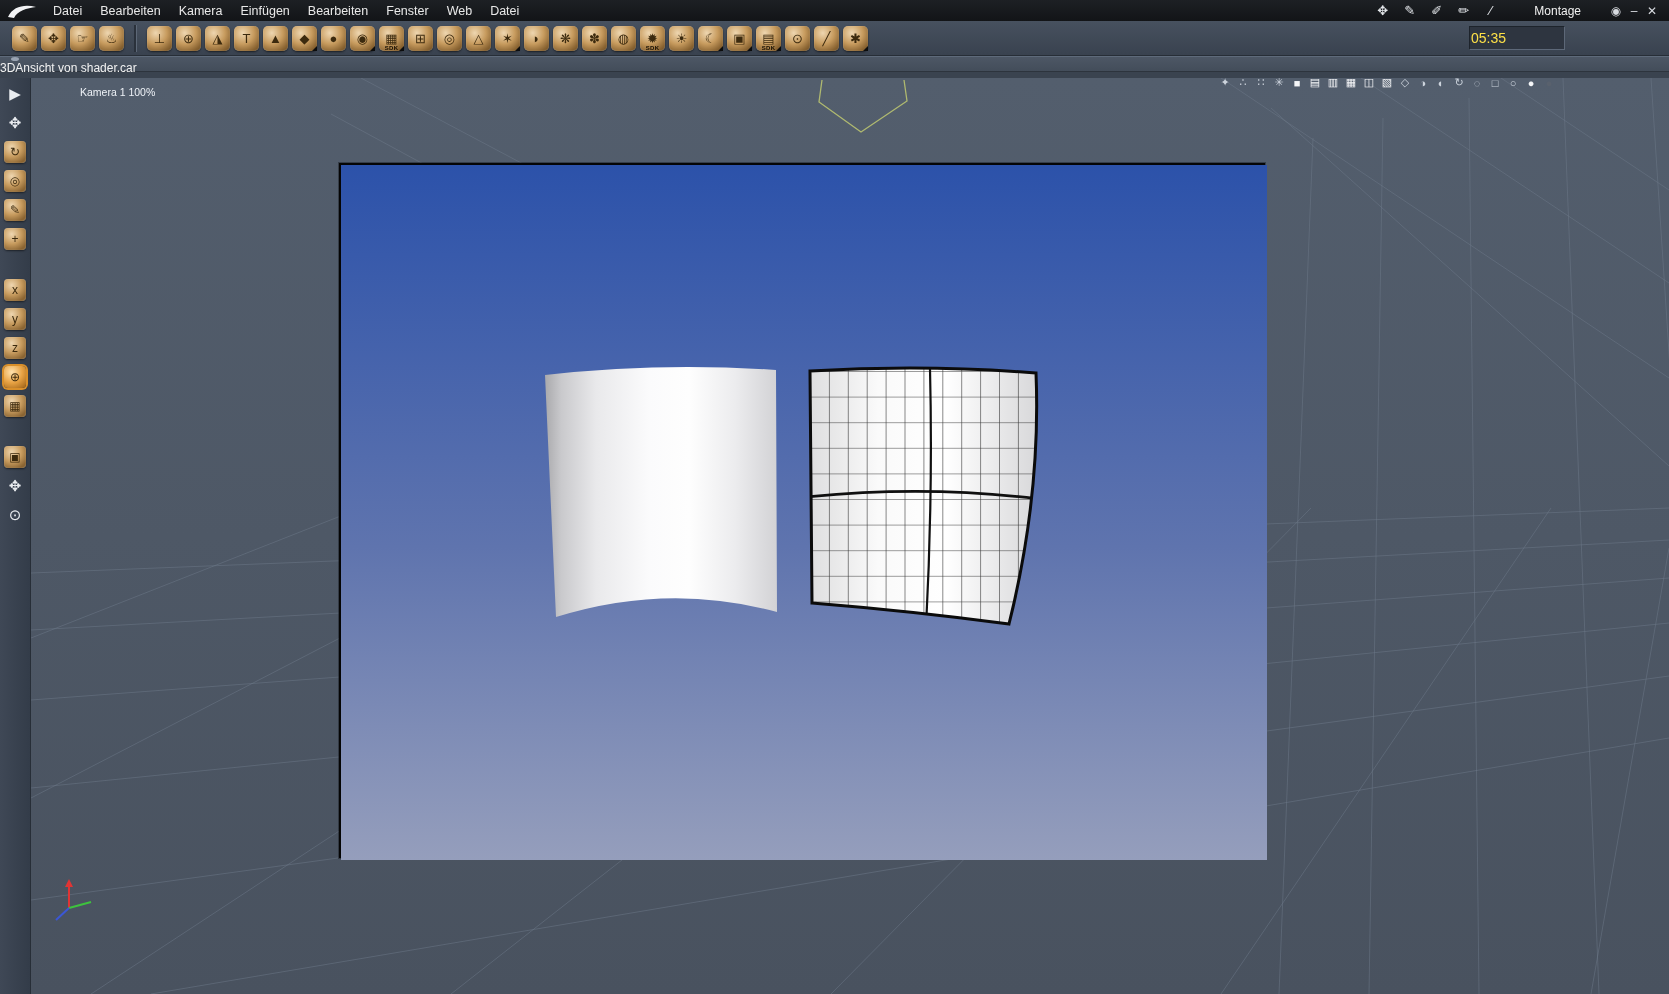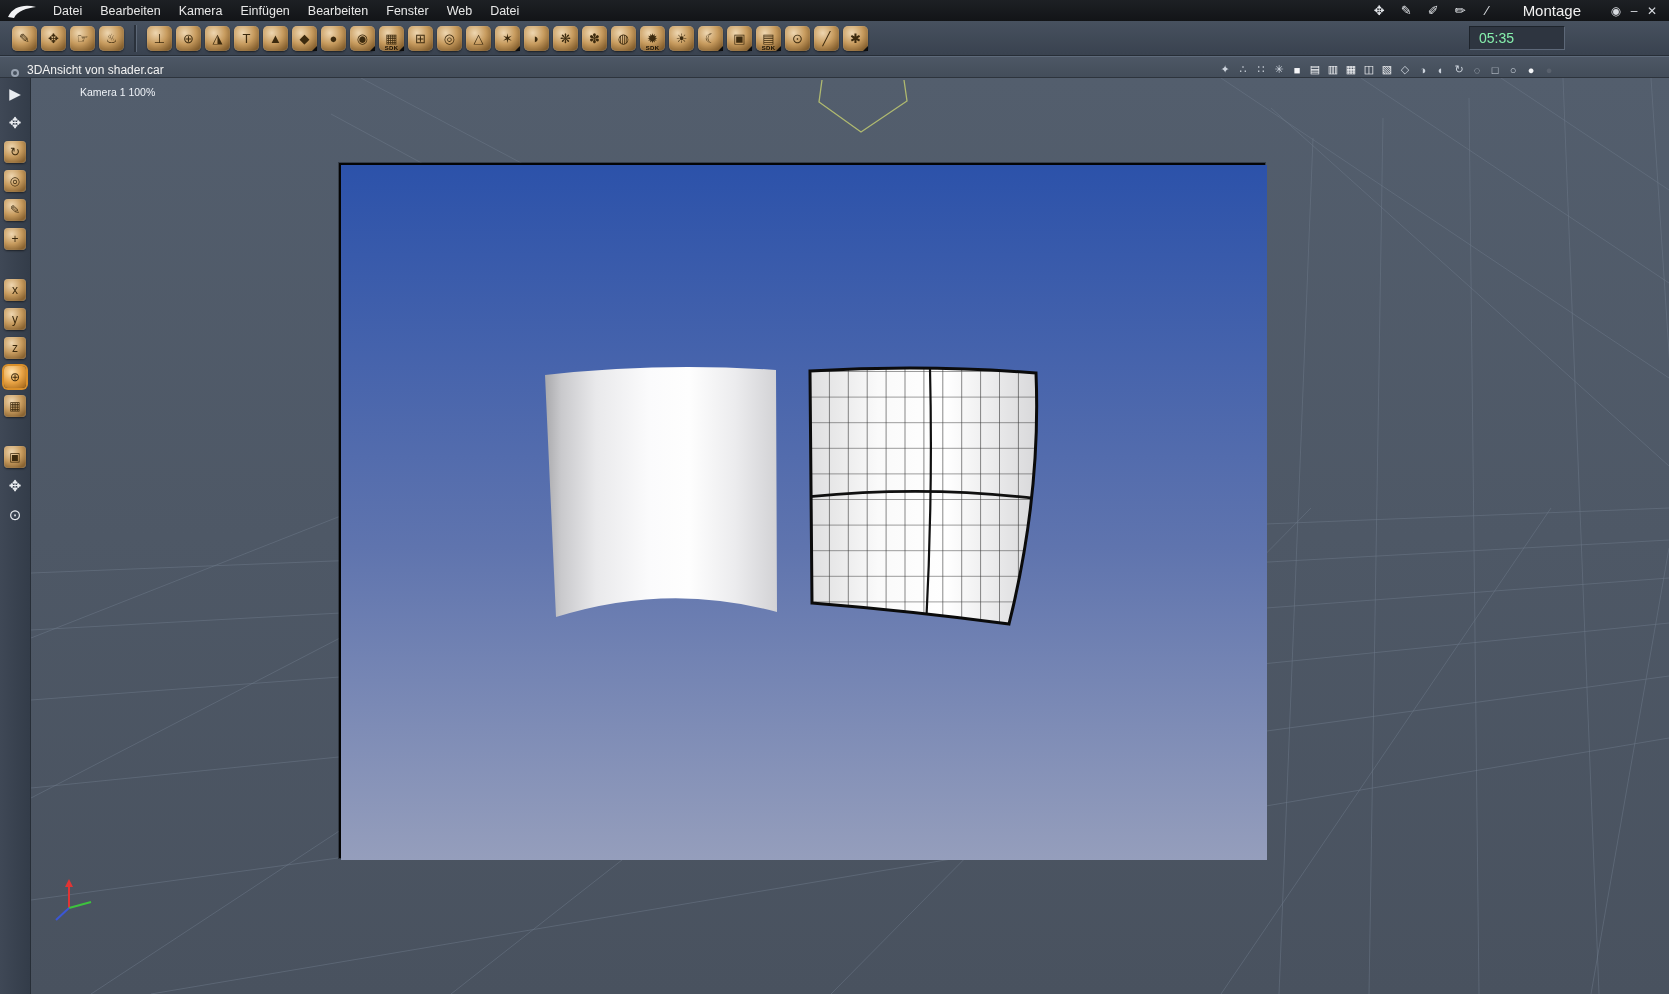--- a/index.html
+++ b/index.html
@@ -13,48 +13,48 @@
              background:linear-gradient(#1d2024,#121417);
              display:flex; align-items:center; color:#e9e9e9; z-index:10; }
   .logo { width:44px; height:21px; display:flex; align-items:center; justify-content:center; }
   .menus { display:flex; align-items:center; height:100%; }
   .menu-item { padding:12px 9px; font-size:12.5px; height:100%; display:flex; align-items:center; cursor:default; }
   .mb-right { margin-left:auto; display:flex; align-items:center; padding-right:8px; }
   .mb-icons { display:flex; align-items:center; }
   .mb-icon { width:27px; height:18px; display:flex; align-items:center; justify-content:center;
              color:#e3e6ea; font-size:13px; }
   .mb-icon.win { width:18px; font-size:12px; color:#d8dbe0; }
-  .montage { font-size:15px; color:#f0f0f0; margin:0 26px 0 22px; }
+  .montage { font-size:12px; color:#f0f0f0; margin:0 26px 0 30px; }
 
   
   .toolbar { position:absolute; top:21px; left:0; right:0; height:35px;
              background:linear-gradient(#47515f,#39424f);
              border-bottom:1px solid #272e37; display:flex; align-items:center; padding-left:10px; z-index:9; }
   .tb-icons { display:flex; align-items:center; }
   .tb-icon { width:25px; height:25px; margin:0 2px; border-radius:5px; position:relative;
              background:radial-gradient(circle at 35% 28%, #eed6b0, #c79b5e 46%, #8a6432 80%, #66491f);
              box-shadow: inset 0 0 1px rgba(255,255,255,.5), 0 1px 2px rgba(0,0,0,.55);
              display:flex; align-items:center; justify-content:center;
              color:#3c2a0e; font-size:13px; cursor:pointer; }
   .tb-icon .glyph { line-height:1; }
   .tb-icon .badge { position:absolute; bottom:0; left:0; right:0; text-align:center;
                     font-size:6px; font-weight:bold; color:#140d02; letter-spacing:.3px; }
   .subarrow { position:absolute; right:0; bottom:0; width:0; height:0;
               border-left:5px solid transparent; border-bottom:5px solid #0c0c0c; }
   .tb-sep { width:3px; height:27px; margin:0 8px;
             background:#2a313b; border-right:1px solid #5d6877; }
   .time-box { margin-left:auto; margin-right:104px; width:96px; height:24px;
               background:#2e3540; border:1px solid; border-color:#1d232b #5d6878 #5d6878 #1d232b;
-              color:#86efac; font-size:14px; display:flex; align-items:center; padding-left:9px; }
+              color:#fde047; font-size:14px; display:flex; align-items:center; padding-left:1px; }
 
   
-  .viewhead { position:absolute; top:56px; left:0; right:0; height:22px;
+  .viewhead { position:absolute; top:56px; left:0; right:0; height:16px;
               background:linear-gradient(#4d5765,#434d5a);
               border-top:1px solid #5e6a7a; border-bottom:1px solid #2d343d;
-              display:flex; align-items:flex-end; color:#f2f2f2; z-index:8; }
+              display:flex; align-items:flex-start; color:#f2f2f2; z-index:8;flex-direction:column; }
   .vh-dot { width:8px; height:8px; border-radius:50%; border:2px solid #99a3b1; margin:0 8px 0 11px; }
   .vh-title { font-size:12px; }
   .vh-right { margin-left:auto; display:flex; align-items:center; gap:2px; padding-right:112px; }
   .vh-icon { width:16px; height:15px; display:flex; align-items:center; justify-content:center;
              color:#ccd3dc; font-size:11px; cursor:pointer; }
   .vh-icon.bright { color:#f5f6f8; }
   .vh-icon.dim { color:#59616d; }
 
   
   .main { position:absolute; top:78px; left:0; right:0; bottom:0; }

